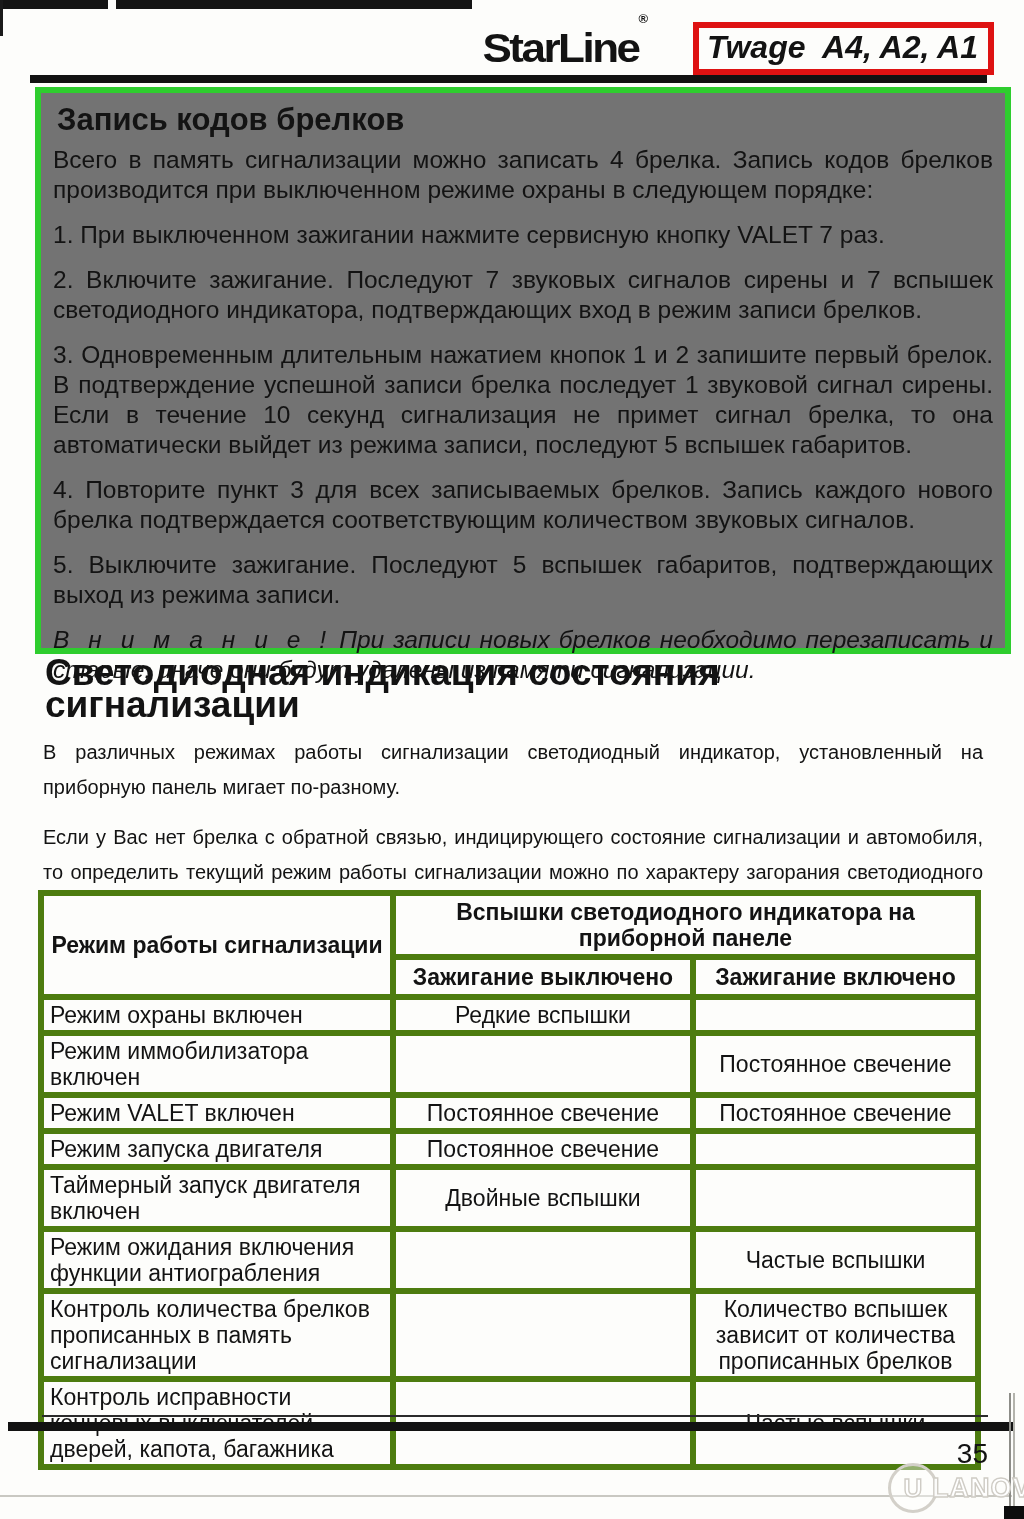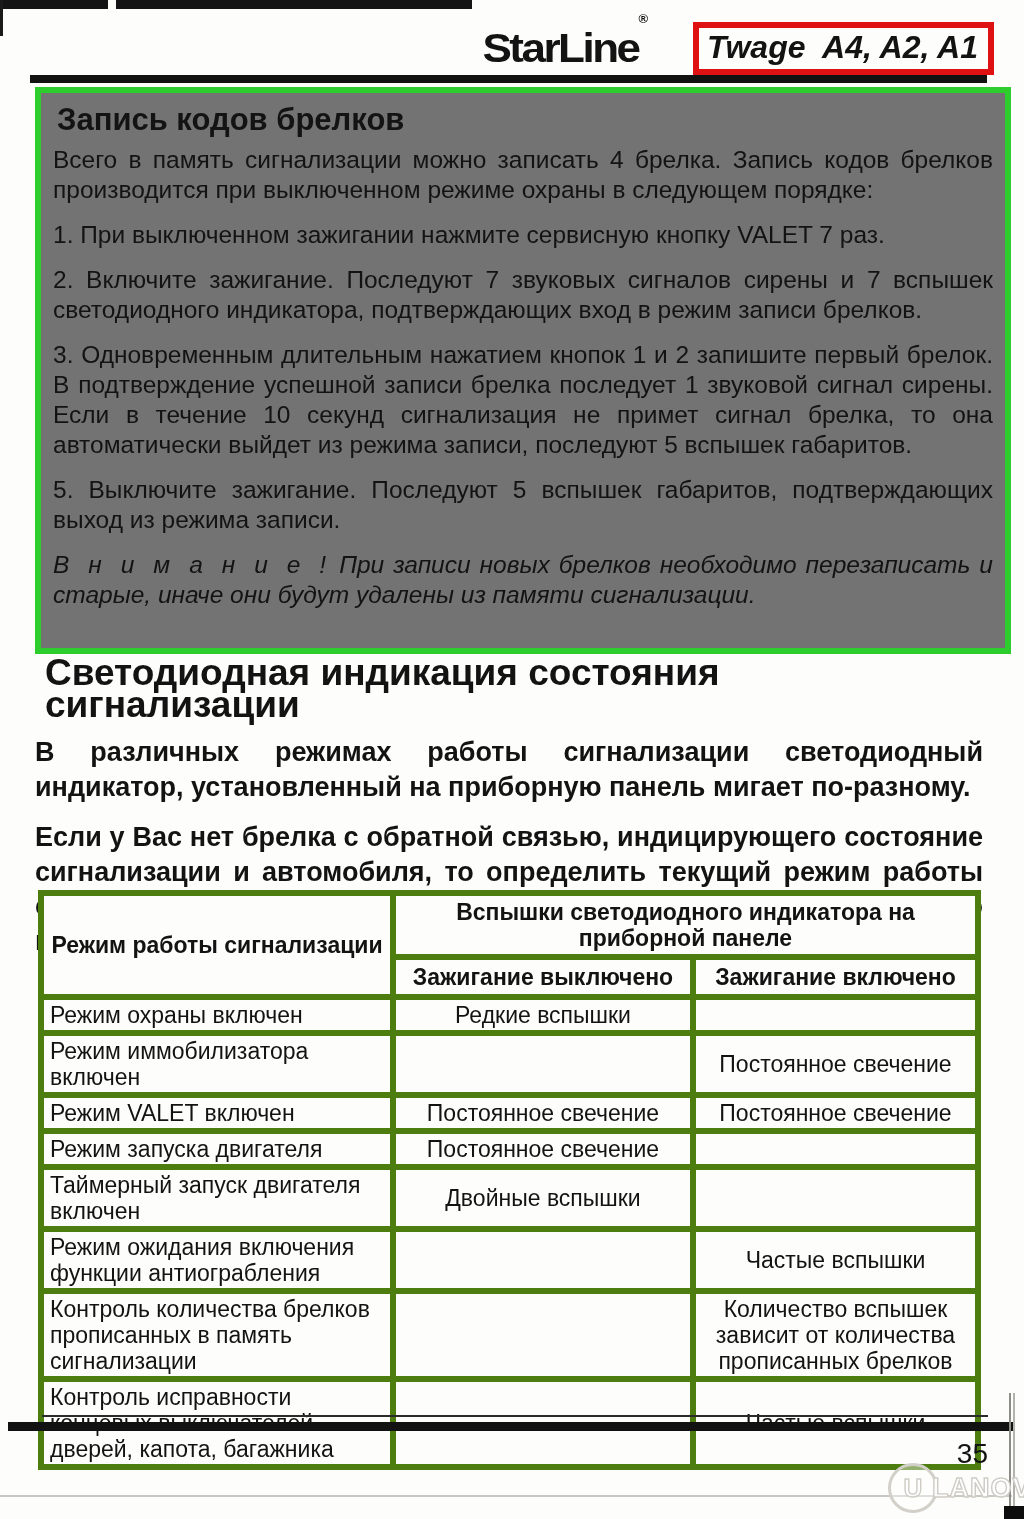--- a/index.html
+++ b/index.html
@@ -31,21 +31,21 @@
   .green-box{left:35px;top:87px;width:940px;height:551px;border:6px solid #2ecd2e;border-radius:0;padding:4px 12px 0 12px;background:#737373;}
   .green-box h1{margin:6px 0 8px 4px;font-size:31px;line-height:34px;}
   .green-box p{margin:0 0 8px 0;font-size:24.5px;line-height:30px;text-align:justify;}
   .green-box p.step{margin-top:15px;}
   .warning{font-style:italic;}
   .warning .wlabel{font-weight:normal;letter-spacing:5px;margin-right:8px;}
 
   
   .section2{left:35px;top:657px;width:948px;}
   .section2 h2{margin:0 0 14px 10px;font-size:37px;line-height:32px;}
-  .section2 p{margin:0 0 16px 0;font-size:27px;line-height:34.5px;text-align:justify;font-weight:bold;}
+  .section2 p{margin:0 0 16px 8px;font-size:20px;line-height:34.5px;text-align:justify;}
 
   
   table.led{left:38px;top:890px;position:absolute;border-collapse:collapse;table-layout:fixed;background:#fdfdfb;}
   table.led td{border:6px solid #4d7c0f;font-size:23px;line-height:26px;vertical-align:middle;padding:2px 6px;}
   td.c1{text-align:left;padding-left:10px;}
   td.cc{text-align:center;}
   td.hdr{font-weight:bold;text-align:center;font-size:23.5px;}
   tr.hrow1 td{height:54px;}
   tr.hrow2 td{height:30px;border-radius:11px;}
 
@@ -74,20 +74,21 @@
   <div class="badge">Twage  A4, A2, A1</div>
 </div>
 <div class="abs rule1"></div>
 
 <div class="abs green-box">
   <h1>Запись кодов брелков</h1>
   <p>Всего в память сигнализации можно записать 4 брелка. Запись кодов брелков производится при выключенном режиме охраны в следующем порядке:</p>
   <p class="step">1. При выключенном зажигании нажмите сервисную кнопку VALET 7 раз.</p>
   <p class="step">2. Включите зажигание. Последуют 7 звуковых сигналов сирены и 7 вспышек светодиодного индикатора, подтверждающих вход в режим записи брелков.</p>
   <p class="step">3. Одновременным длительным нажатием кнопок 1 и 2 запишите первый брелок. В подтверждение успешной записи брелка последует 1 звуковой сигнал сирены. Если в течение 10 секунд сигнализация не примет сигнал брелка, то она автоматически выйдет из режима записи, последуют 5 вспышек габаритов.</p>
+  <p class="step">4. Повторите пункт 3 для всех записываемых брелков. Запись каждого нового брелка подтверждается соответствующим количеством звуковых сигналов.</p>
   <p class="step">5. Выключите зажигание. Последуют 5 вспышек габаритов, подтверждающих выход из режима записи.</p>
   <p class="step warning"><span class="wlabel">В н и м а н и е !</span><span>При записи новых брелков необходимо перезаписать и старые, иначе они будут удалены из памяти сигнализации.</span></p>
 </div>
 
 <div class="abs section2">
   <h2>Светодиодная индикация состояния сигнализации</h2>
   <p>В различных режимах работы сигнализации светодиодный индикатор, установленный на приборную панель мигает по-разному.</p>
   <p>Если у Вас нет брелка с обратной связью, индицирующего состояние сигнализации и автомобиля, то определить текущий режим работы сигнализации можно по характеру загорания светодиодного индикатора.</p>
 </div>
 

